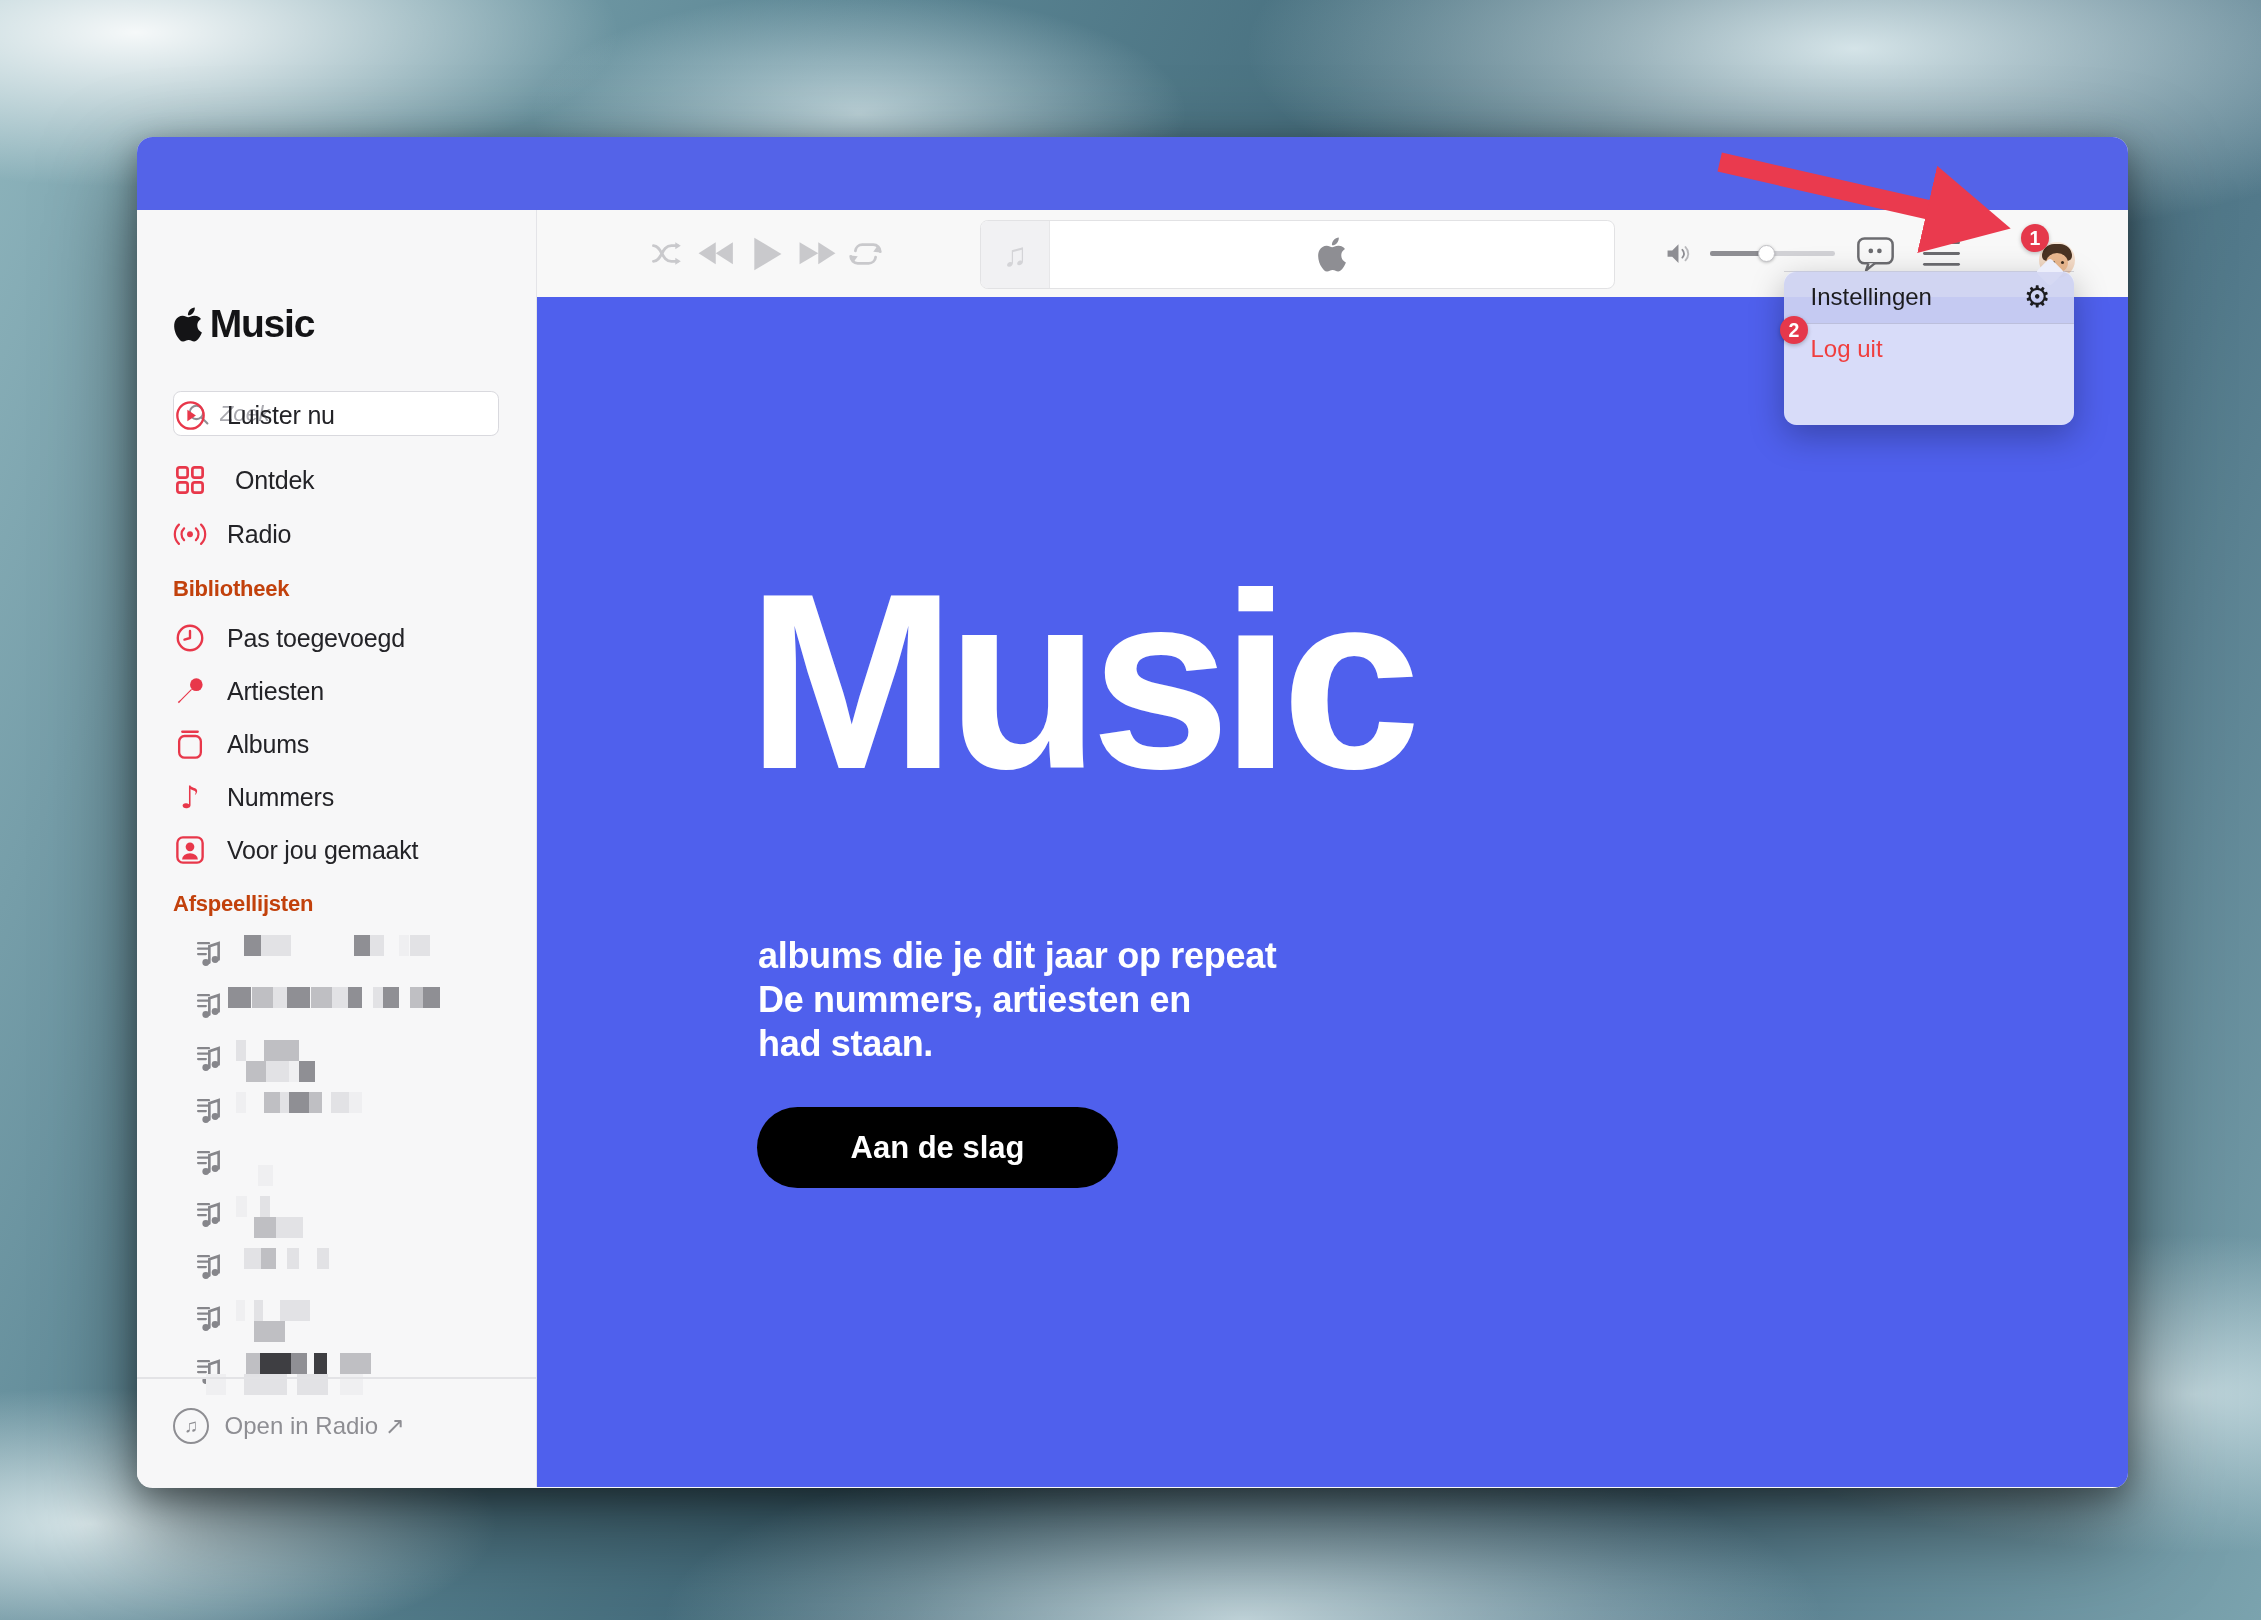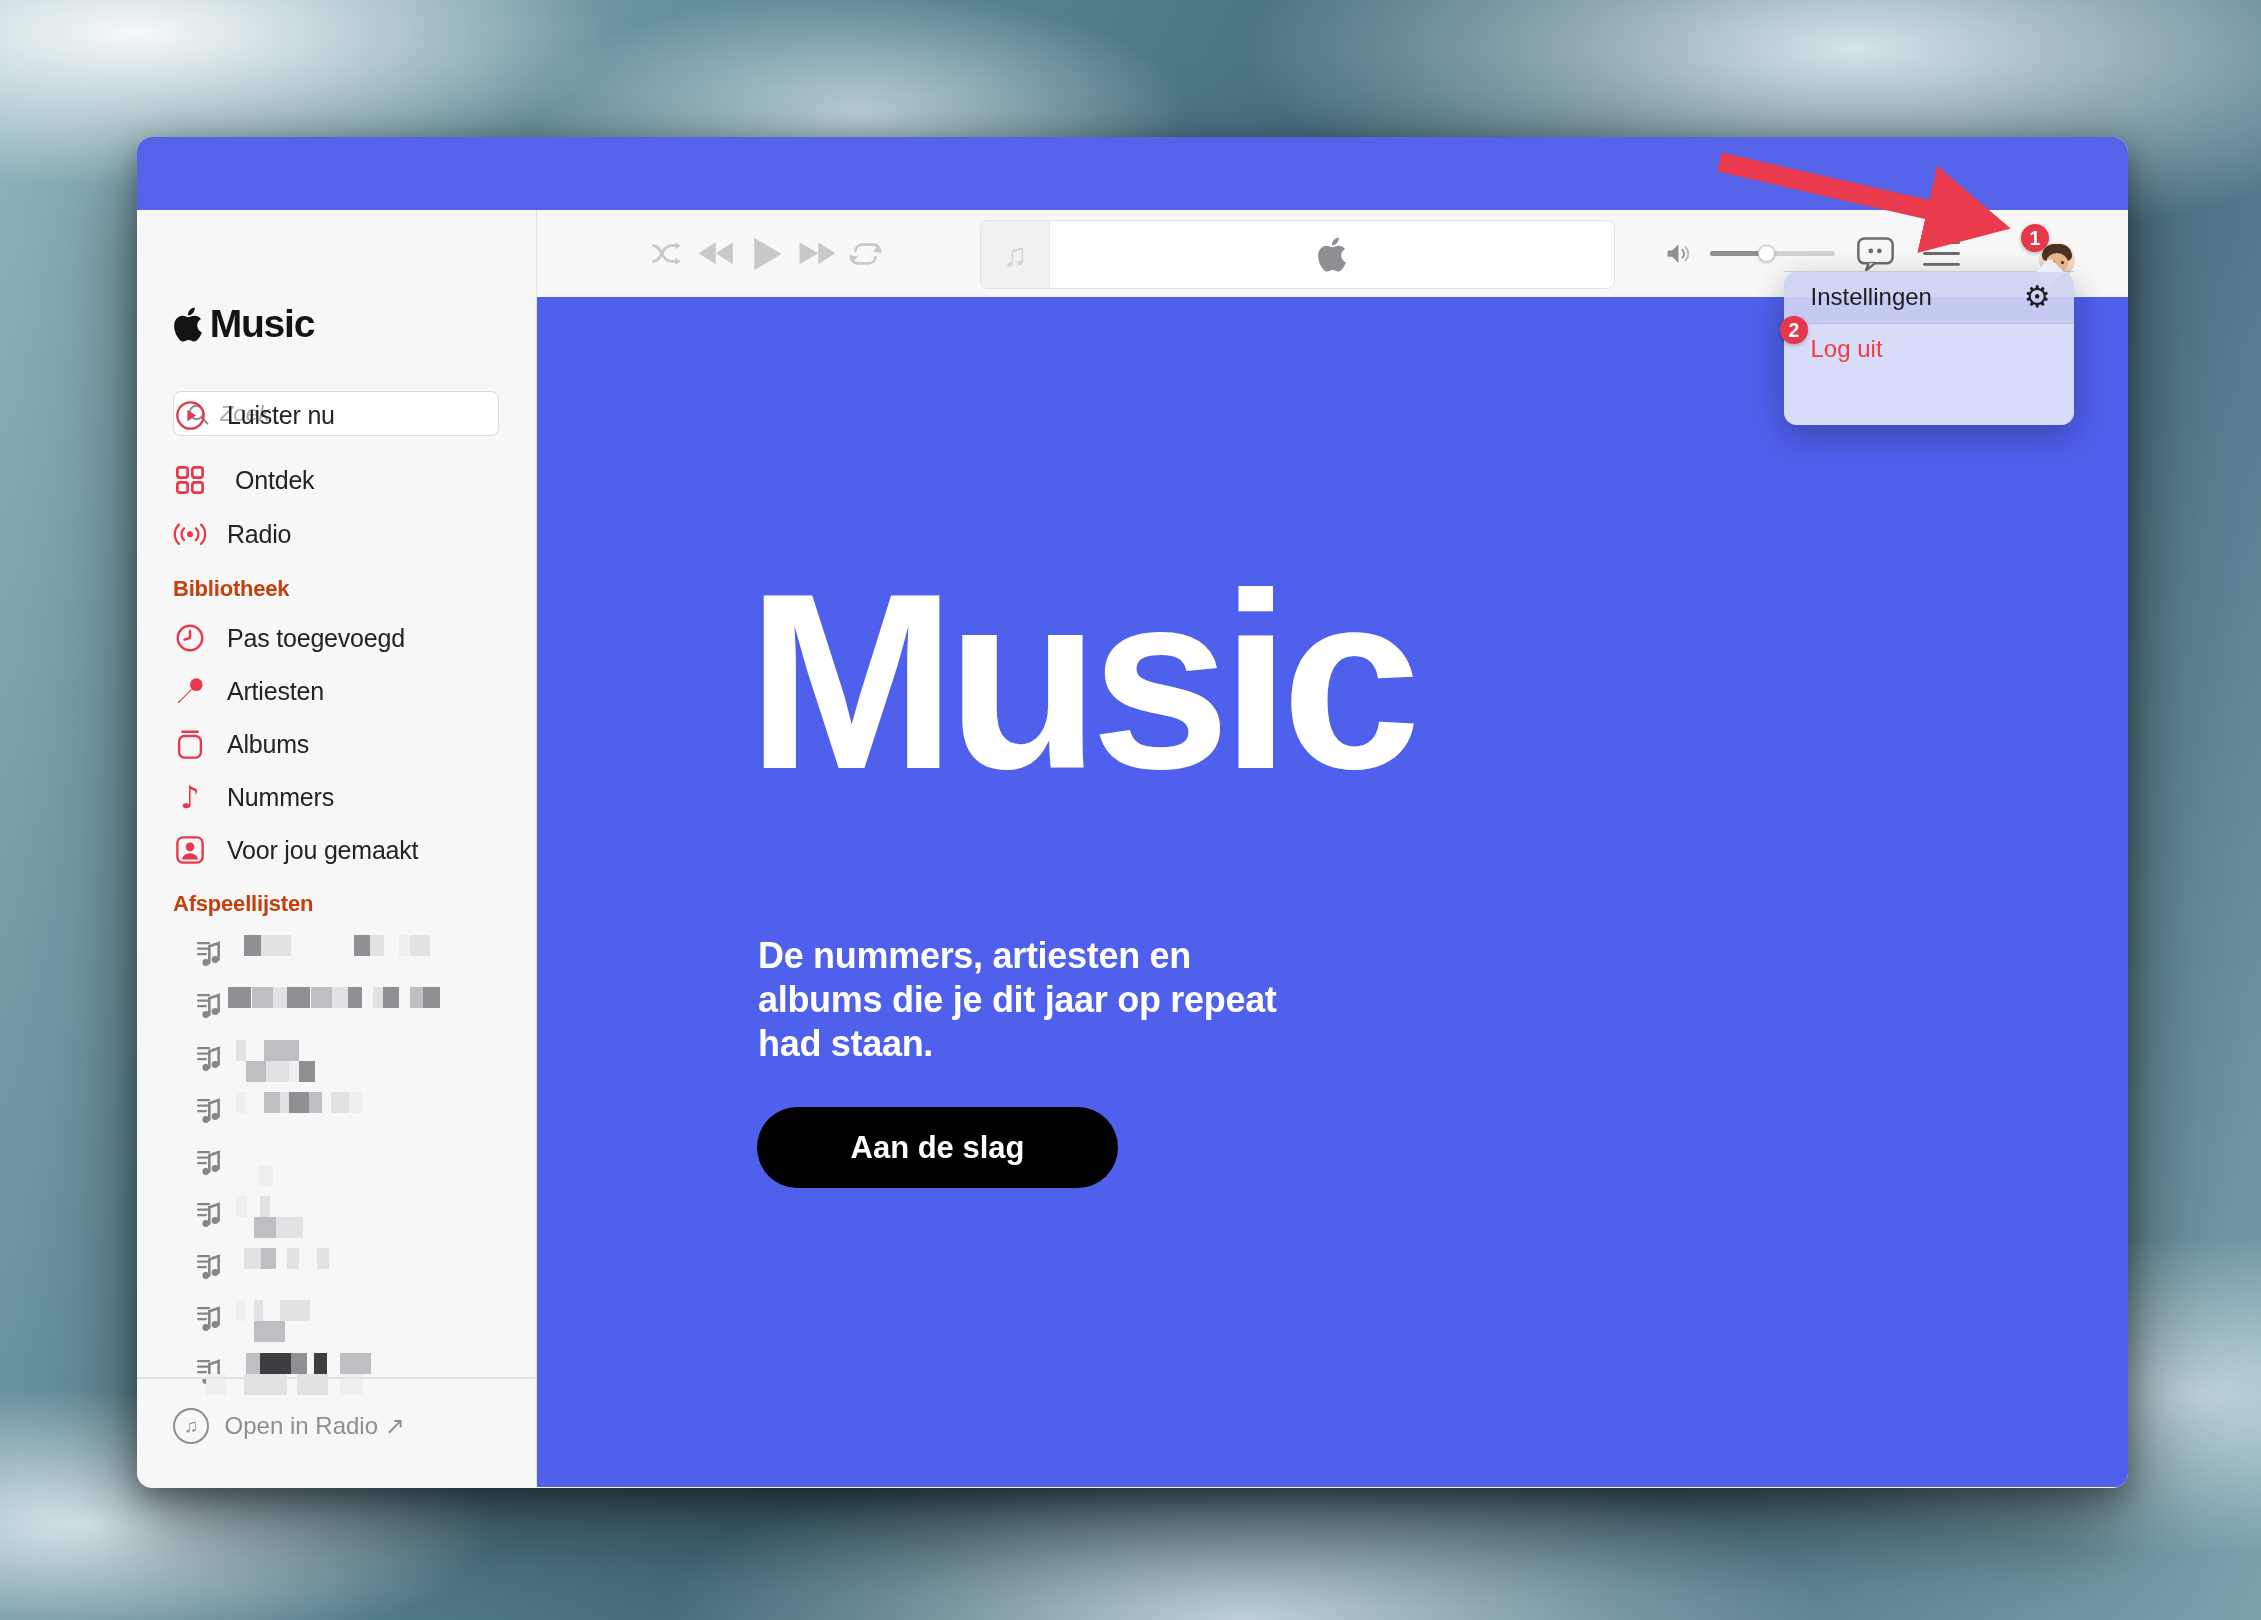--- a/index.html
+++ b/index.html
@@ -562,22 +562,22 @@
             <div class="hair"></div>
             <div class="face"></div>
             <div class="eye" style="left:12.5px;"></div>
             <div class="eye" style="left:22px;"></div>
           </div>
         </div>
 
         <div class="content">
           <div class="hero-title">Music</div>
           <div class="hero-desc">
+            <div>albums die je dit jaar op repeat</div>
             <div>De nummers, artiesten en</div>
-            <div>albums die je dit jaar op repeat</div>
             <div>had staan.</div>
           </div>
           <button class="cta">Aan de slag</button>
         </div>
       </div>
     </div>
   </div>
 
   <div class="menu">
     <div class="tail"></div>

